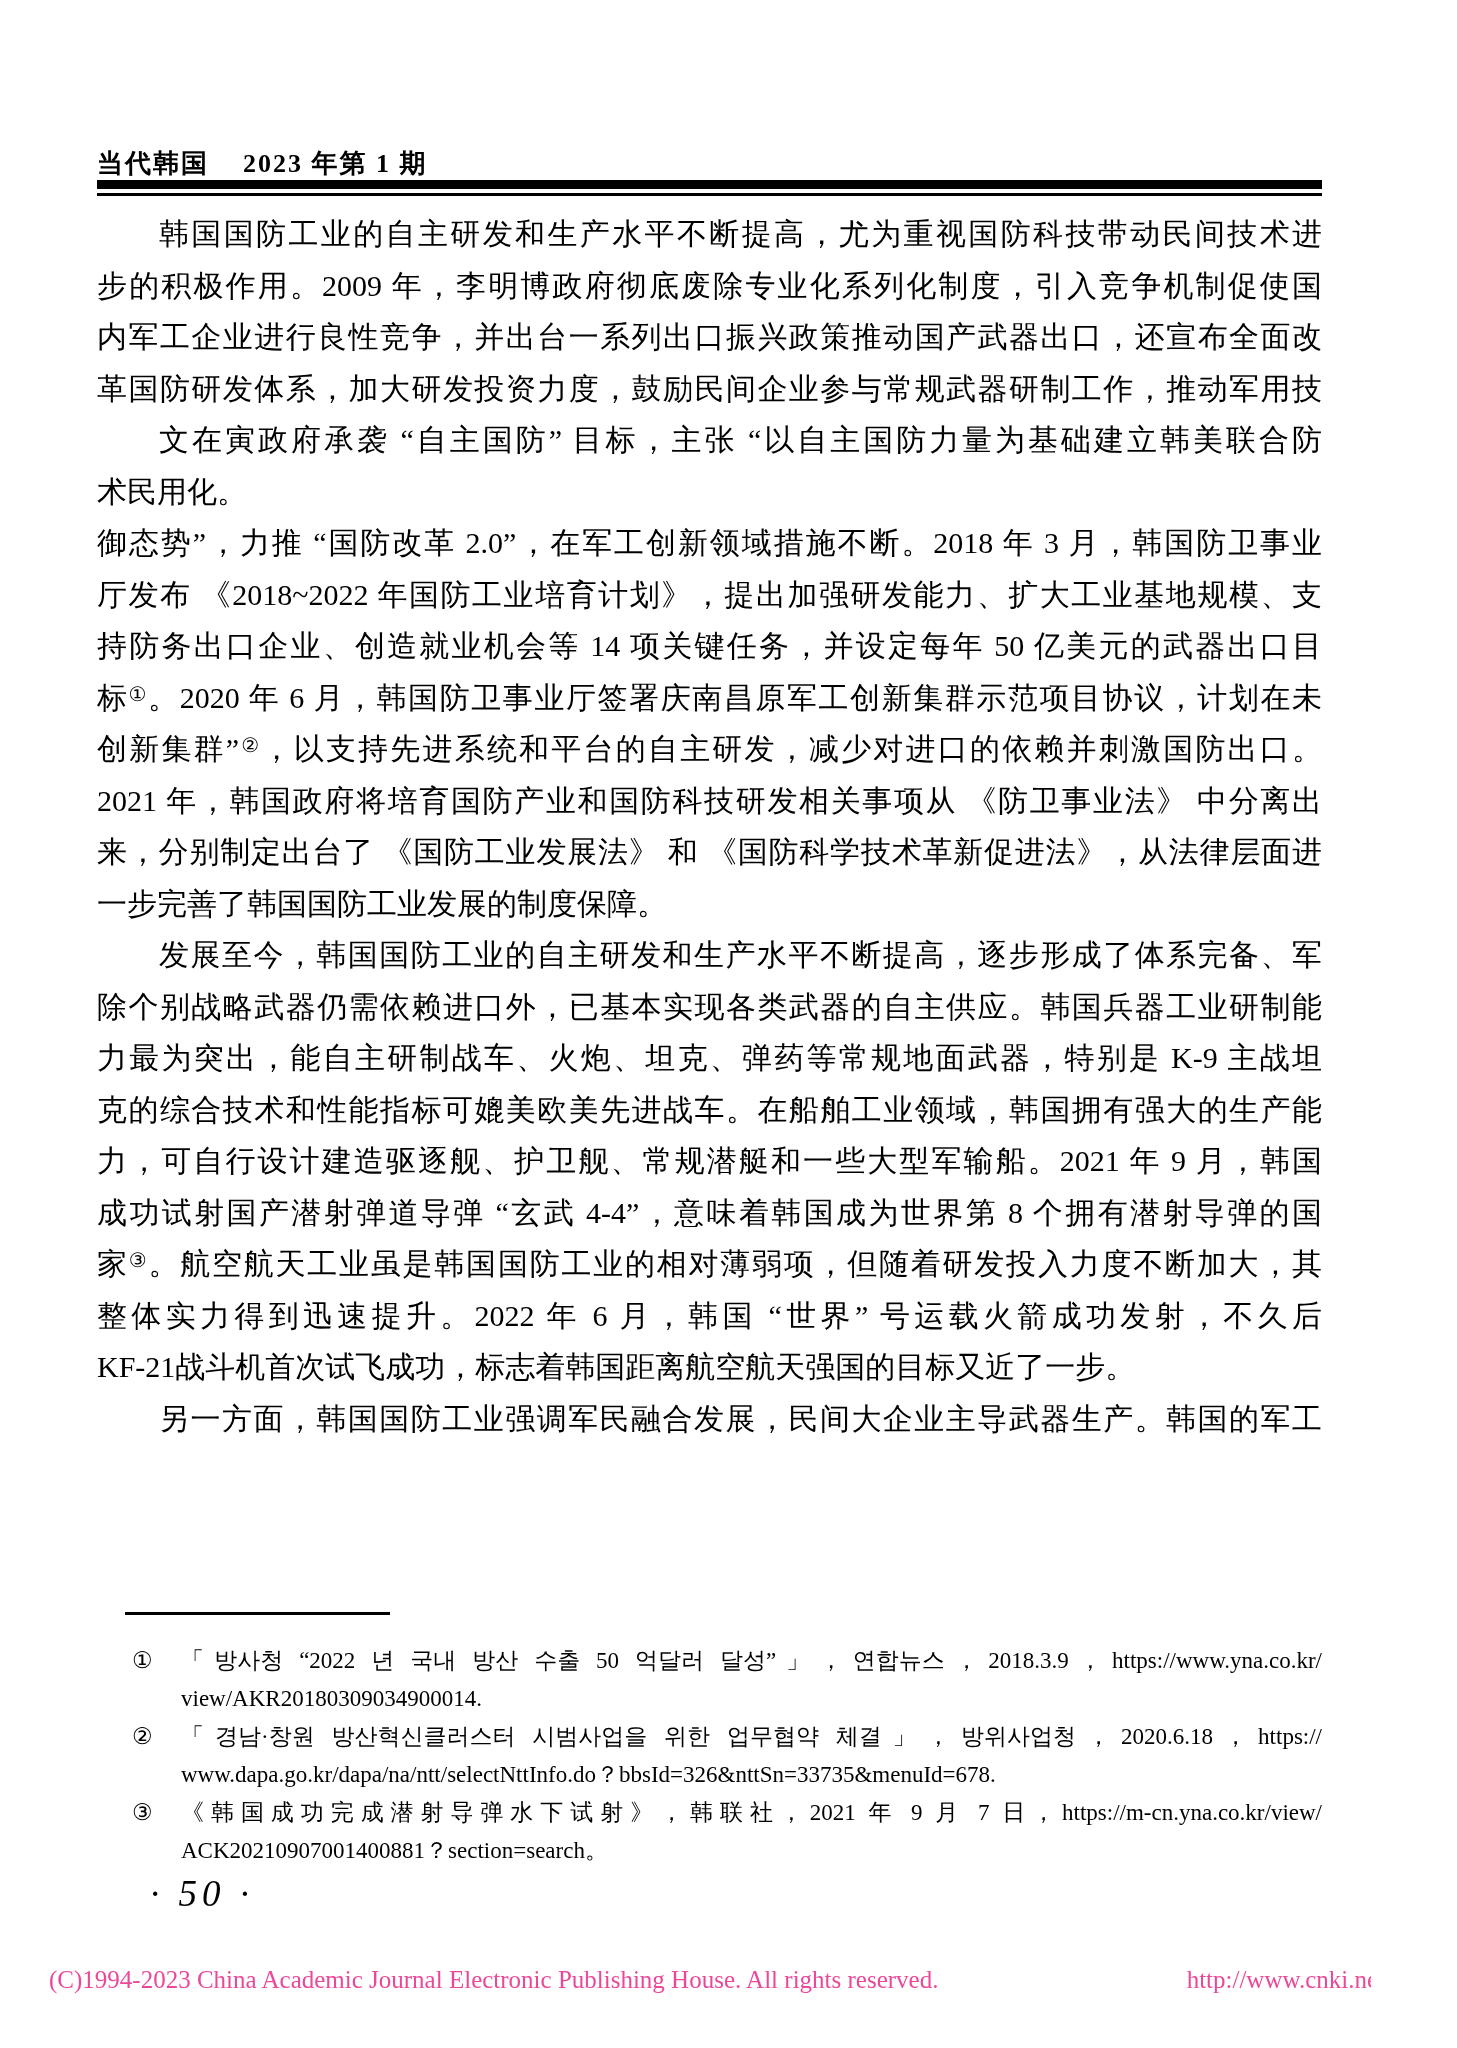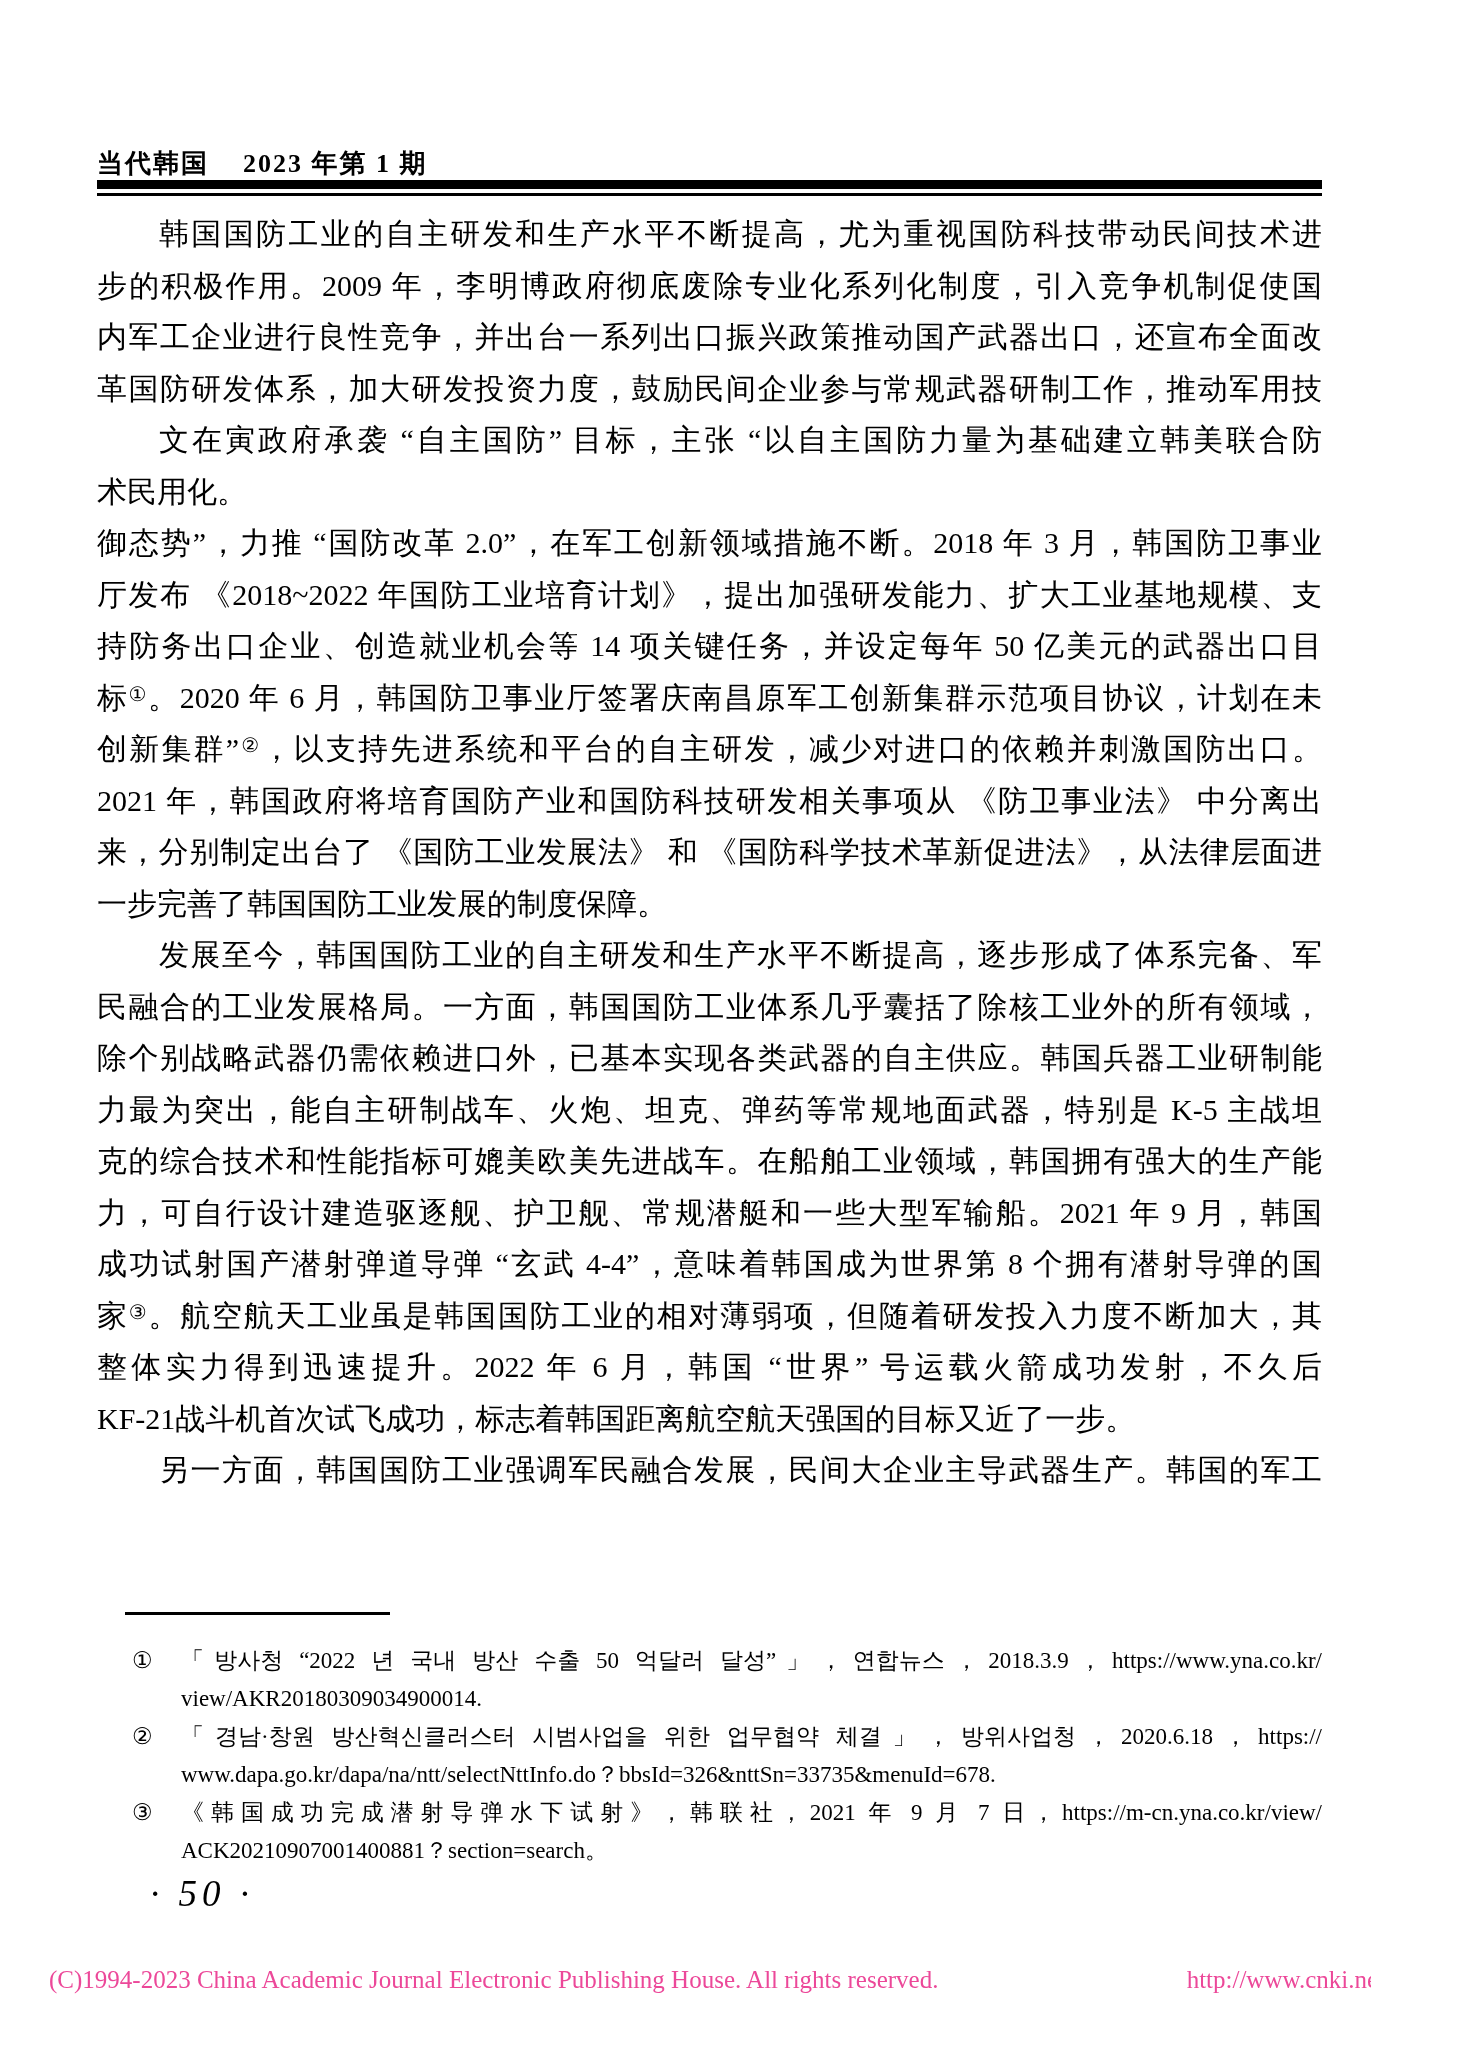--- a/index.html
+++ b/index.html
@@ -119,23 +119,22 @@
       <div class="body-line para-end">术民用化。</div>
       <div class="body-line">御态势”，力推 “国防改革 2.0”，在军工创新领域措施不断。2018 年 3 月，韩国防卫事业</div>
       <div class="body-line">厅发布 《2018~2022 年国防工业培育计划》，提出加强研发能力、扩大工业基地规模、支</div>
       <div class="body-line">持防务出口企业、创造就业机会等 14 项关键任务，并设定每年 50 亿美元的武器出口目</div>
       <div class="body-line">标<sup class="fnref">①</sup>。2020 年 6 月，韩国防卫事业厅签署庆南昌原军工创新集群示范项目协议，计划在未</div>
       <div class="body-line">创新集群”<sup class="fnref">②</sup>，以支持先进系统和平台的自主研发，减少对进口的依赖并刺激国防出口。</div>
       <div class="body-line">2021 年，韩国政府将培育国防产业和国防科技研发相关事项从 《防卫事业法》 中分离出</div>
       <div class="body-line">来，分别制定出台了 《国防工业发展法》 和 《国防科学技术革新促进法》，从法律层面进</div>
       <div class="body-line para-end">一步完善了韩国国防工业发展的制度保障。</div>
       <div class="body-line indent">发展至今，韩国国防工业的自主研发和生产水平不断提高，逐步形成了体系完备、军</div>
-      <div class="body-line">民融合的工业发展格局。一方面，韩国国防工业体系几乎囊括了除核工业外的所有领域，</div>
       <div class="body-line">除个别战略武器仍需依赖进口外，已基本实现各类武器的自主供应。韩国兵器工业研制能</div>
-      <div class="body-line">力最为突出，能自主研制战车、火炮、坦克、弹药等常规地面武器，特别是 K-5 主战坦</div>
+      <div class="body-line">力最为突出，能自主研制战车、火炮、坦克、弹药等常规地面武器，特别是 K-9 主战坦</div>
       <div class="body-line">克的综合技术和性能指标可媲美欧美先进战车。在船舶工业领域，韩国拥有强大的生产能</div>
       <div class="body-line">力，可自行设计建造驱逐舰、护卫舰、常规潜艇和一些大型军输船。2021 年 9 月，韩国</div>
       <div class="body-line">成功试射国产潜射弹道导弹 “玄武 4-4”，意味着韩国成为世界第 8 个拥有潜射导弹的国</div>
       <div class="body-line">家<sup class="fnref">③</sup>。航空航天工业虽是韩国国防工业的相对薄弱项，但随着研发投入力度不断加大，其</div>
       <div class="body-line">整体实力得到迅速提升。2022 年 6 月，韩国 “世界” 号运载火箭成功发射，不久后</div>
       <div class="body-line para-end">KF-21战斗机首次试飞成功，标志着韩国距离航空航天强国的目标又近了一步。</div>
       <div class="body-line indent">另一方面，韩国国防工业强调军民融合发展，民间大企业主导武器生产。韩国的军工</div>
     </div>
 
   <div class="fn-sep"></div>

